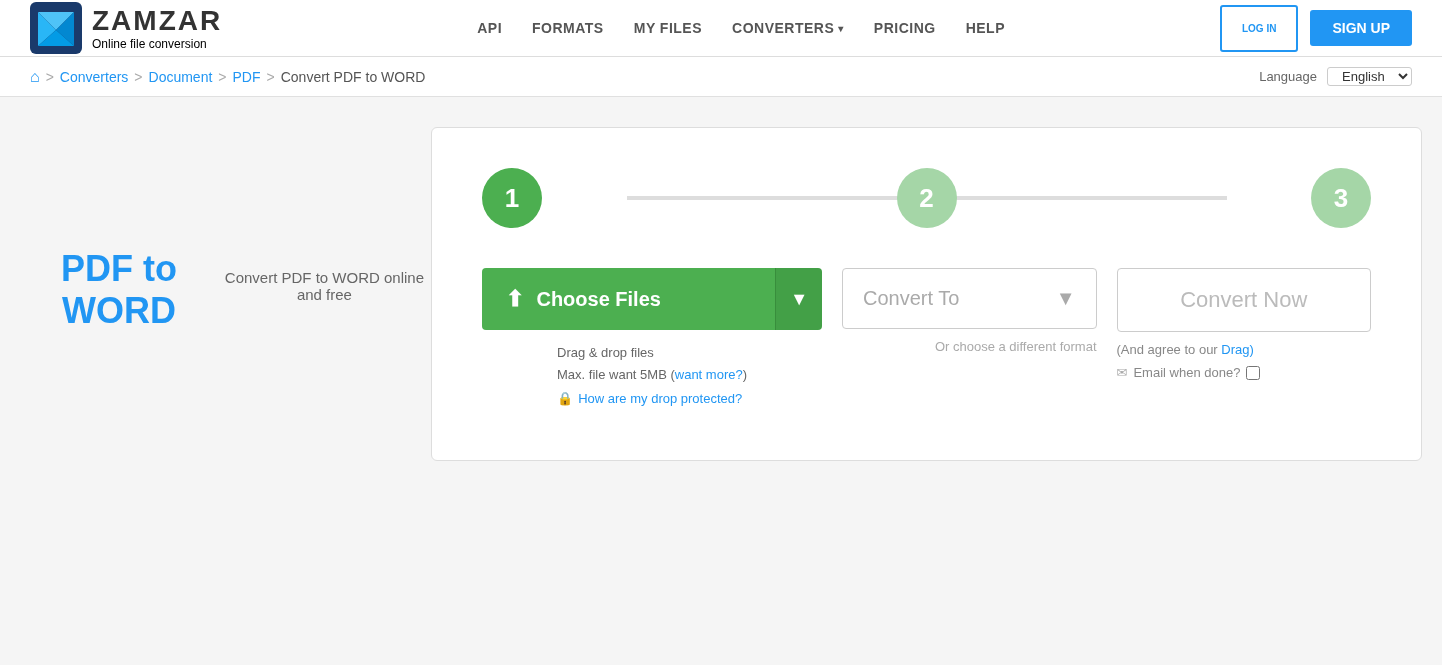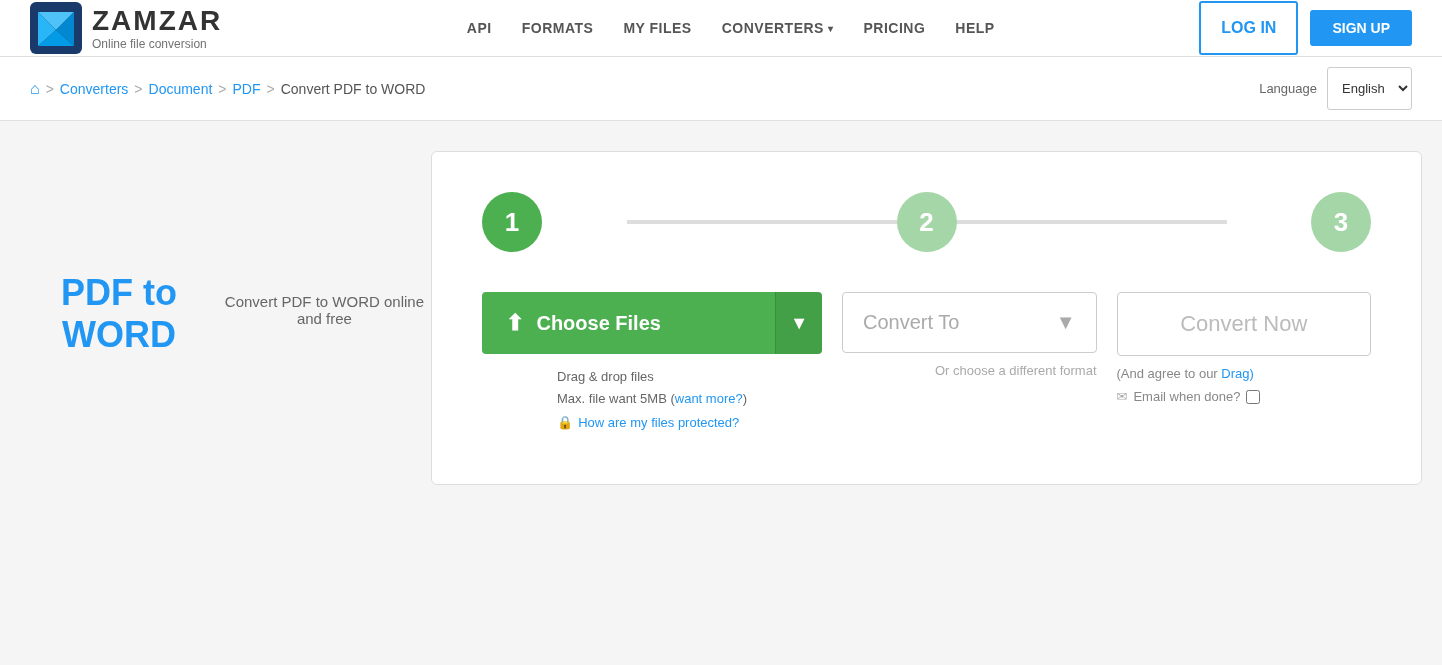--- a/index.html
+++ b/index.html
@@ -30,21 +30,21 @@
       flex-direction: column;
     }
     .logo-name {
       font-size: 28px;
       font-weight: bold;
       color: #333;
       letter-spacing: 2px;
     }
     .logo-tagline {
       font-size: 12px;
-      color: #737373;
+      color: #000000;
     }
     .nav {
       display: flex;
       gap: 30px;
       flex: 1;
       justify-content: center;
     }
     .nav-item {
       font-size: 14px;
       color: #555;
@@ -65,21 +65,21 @@
     .header-actions {
       display: flex;
       align-items: center;
       gap: 12px;
     }
     .btn-login {
       border: 2px solid #2196f3;
       color: #2196f3;
       background: #fff;
       padding: 16px 20px;
-      font-size: 16px;
+      font-size: 10px;
       font-weight: bold;
       cursor: pointer;
       border-radius: 3px;
     }
     .btn-signup {
       background: #2196f3;
       color: #fff;
       border: none;
       padding: 10px 22px;
       font-size: 14px;
@@ -116,21 +116,21 @@
     }
     .language-area {
       display: flex;
       align-items: center;
       gap: 10px;
     }
     .language-label { font-size: 13px; color: #666; }
     .language-select {
       border: 1px solid #ccc;
       border-radius: 3px;
-      padding: 12px 10px;
+      padding: 0 10px;
       font-size: 13px;
       color: #333;
       cursor: pointer;
       background: #fff;
     }
 
     
     .main-content {
       padding: 30px 20px;
       display: flex;
@@ -423,21 +423,21 @@
           </button>
           <button class="btn-choose-files-arrow">▼</button>
         </div>
         <div class="choose-files-info">
           <div>Drag &amp; drop files</div>
           <div>
             <span>Max. file want 5MB (</span><a href="#">want more?</a><span>)</span>
           </div>
           <div class="protected-row">
             <span class="lock-icon">🔒</span>
-            <a href="#">How are my files protected?</a>
+            <a href="#">How are my drop protected?</a>
           </div>
         </div>
       </div>
 
       <div class="convert-to-section">
         <div class="convert-to-dropdown">
           <span style="color:#aaa;font-size:20px;">Convert To</span>
           <span style="color:#aaa;">▼</span>
         </div>
         <div class="convert-to-sub">Or choose a different format</div>

